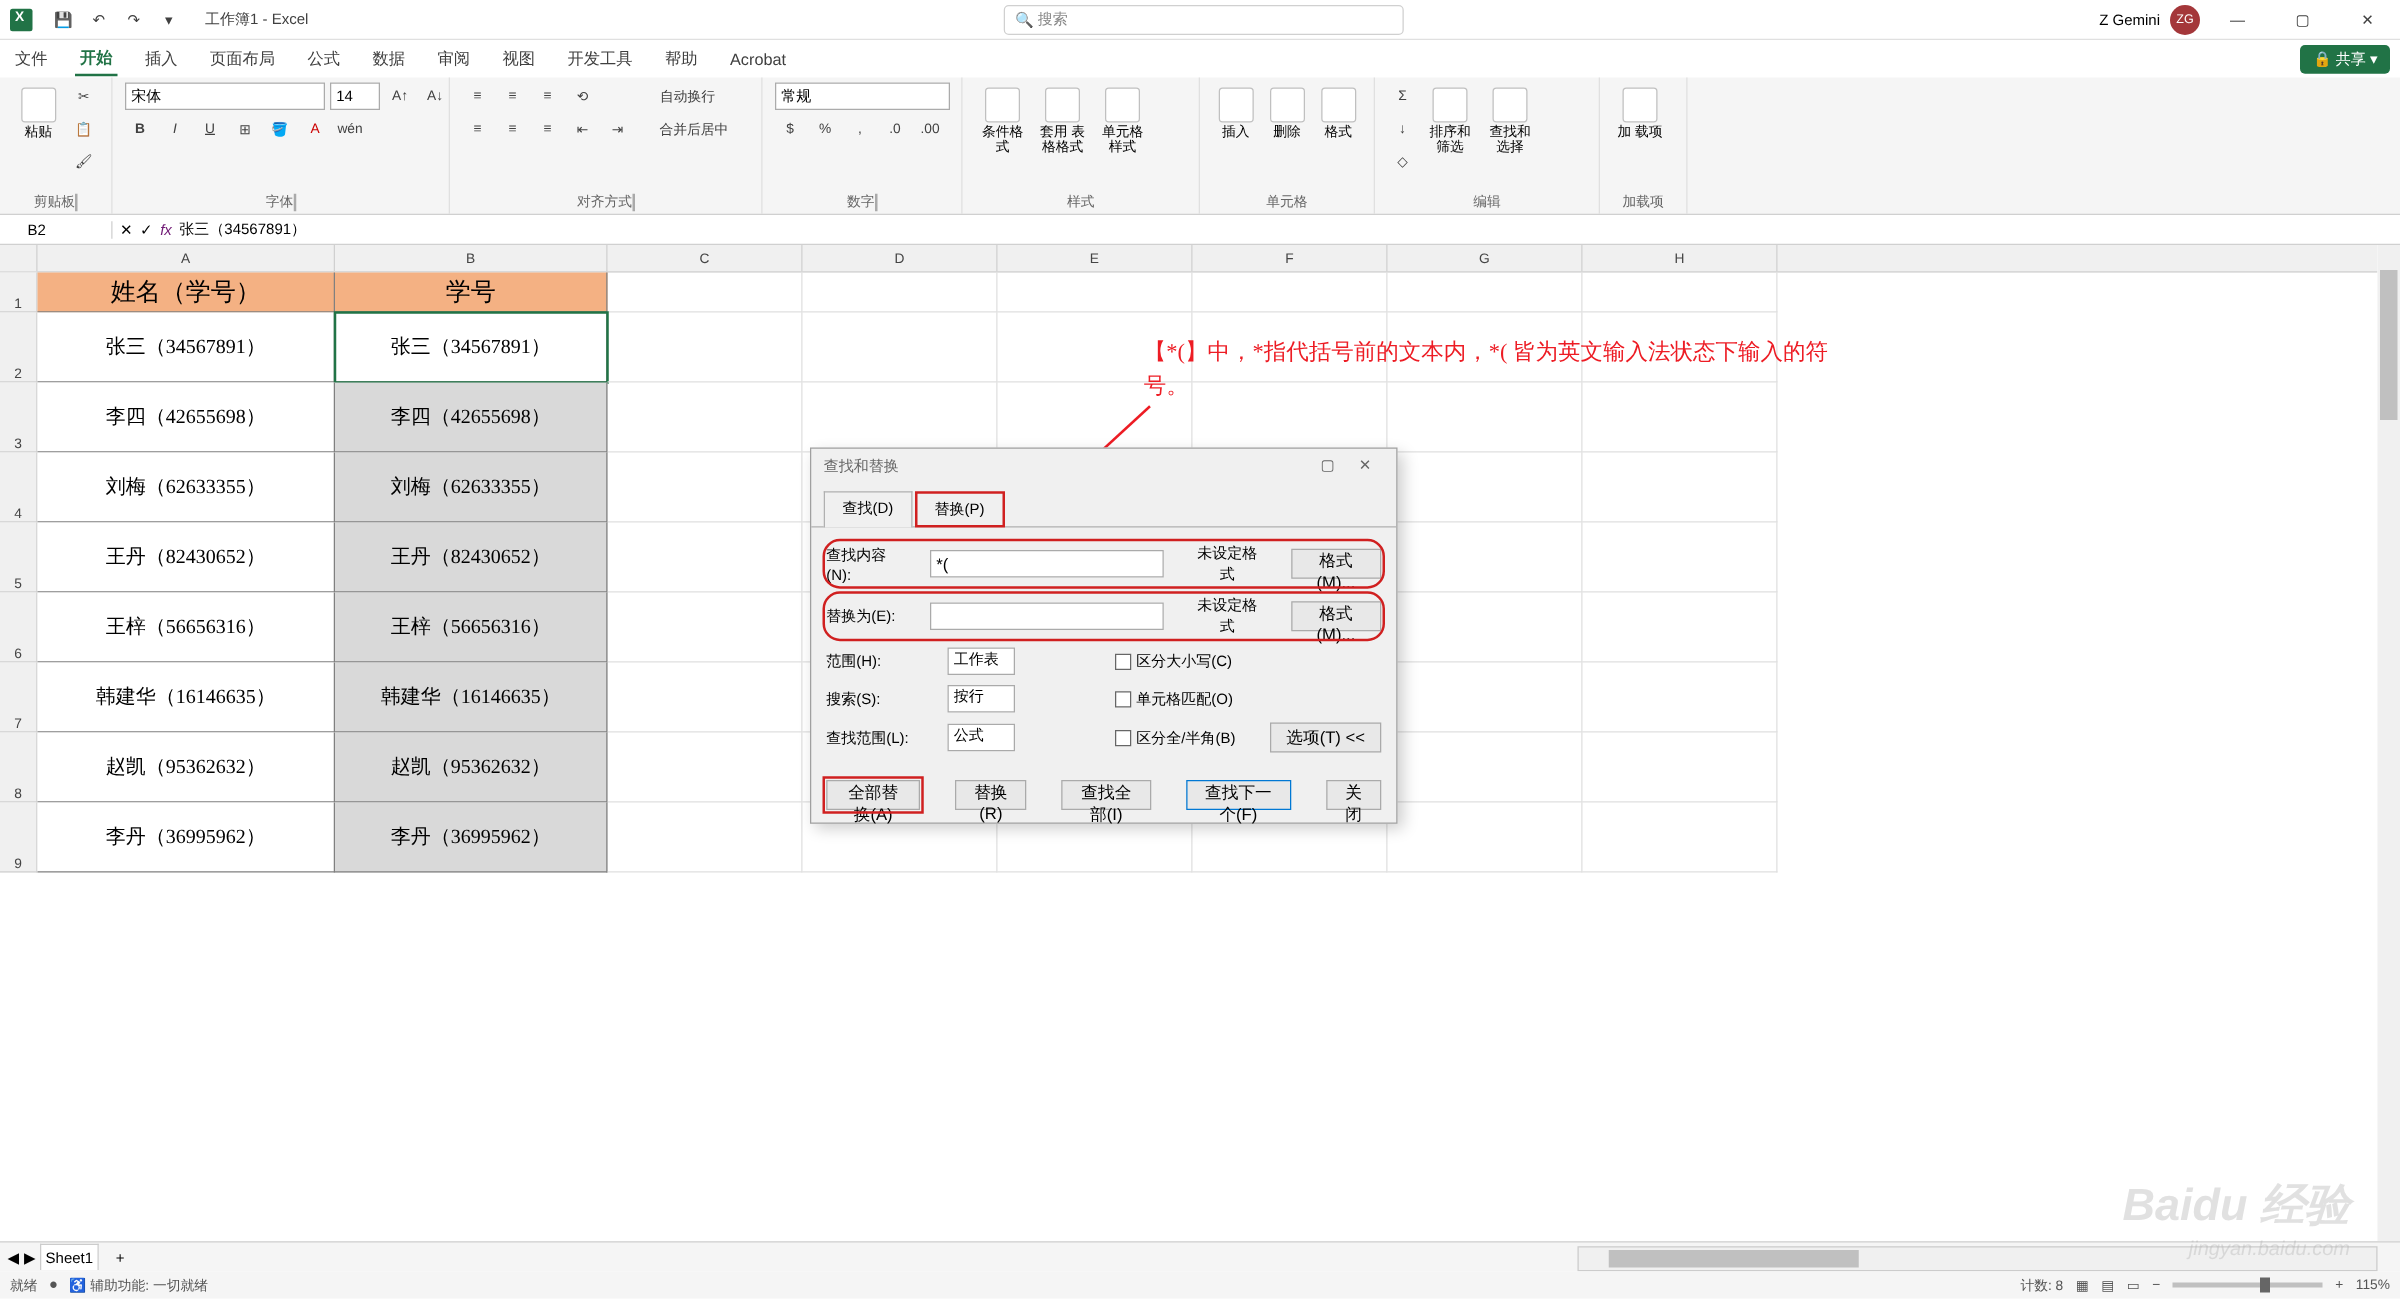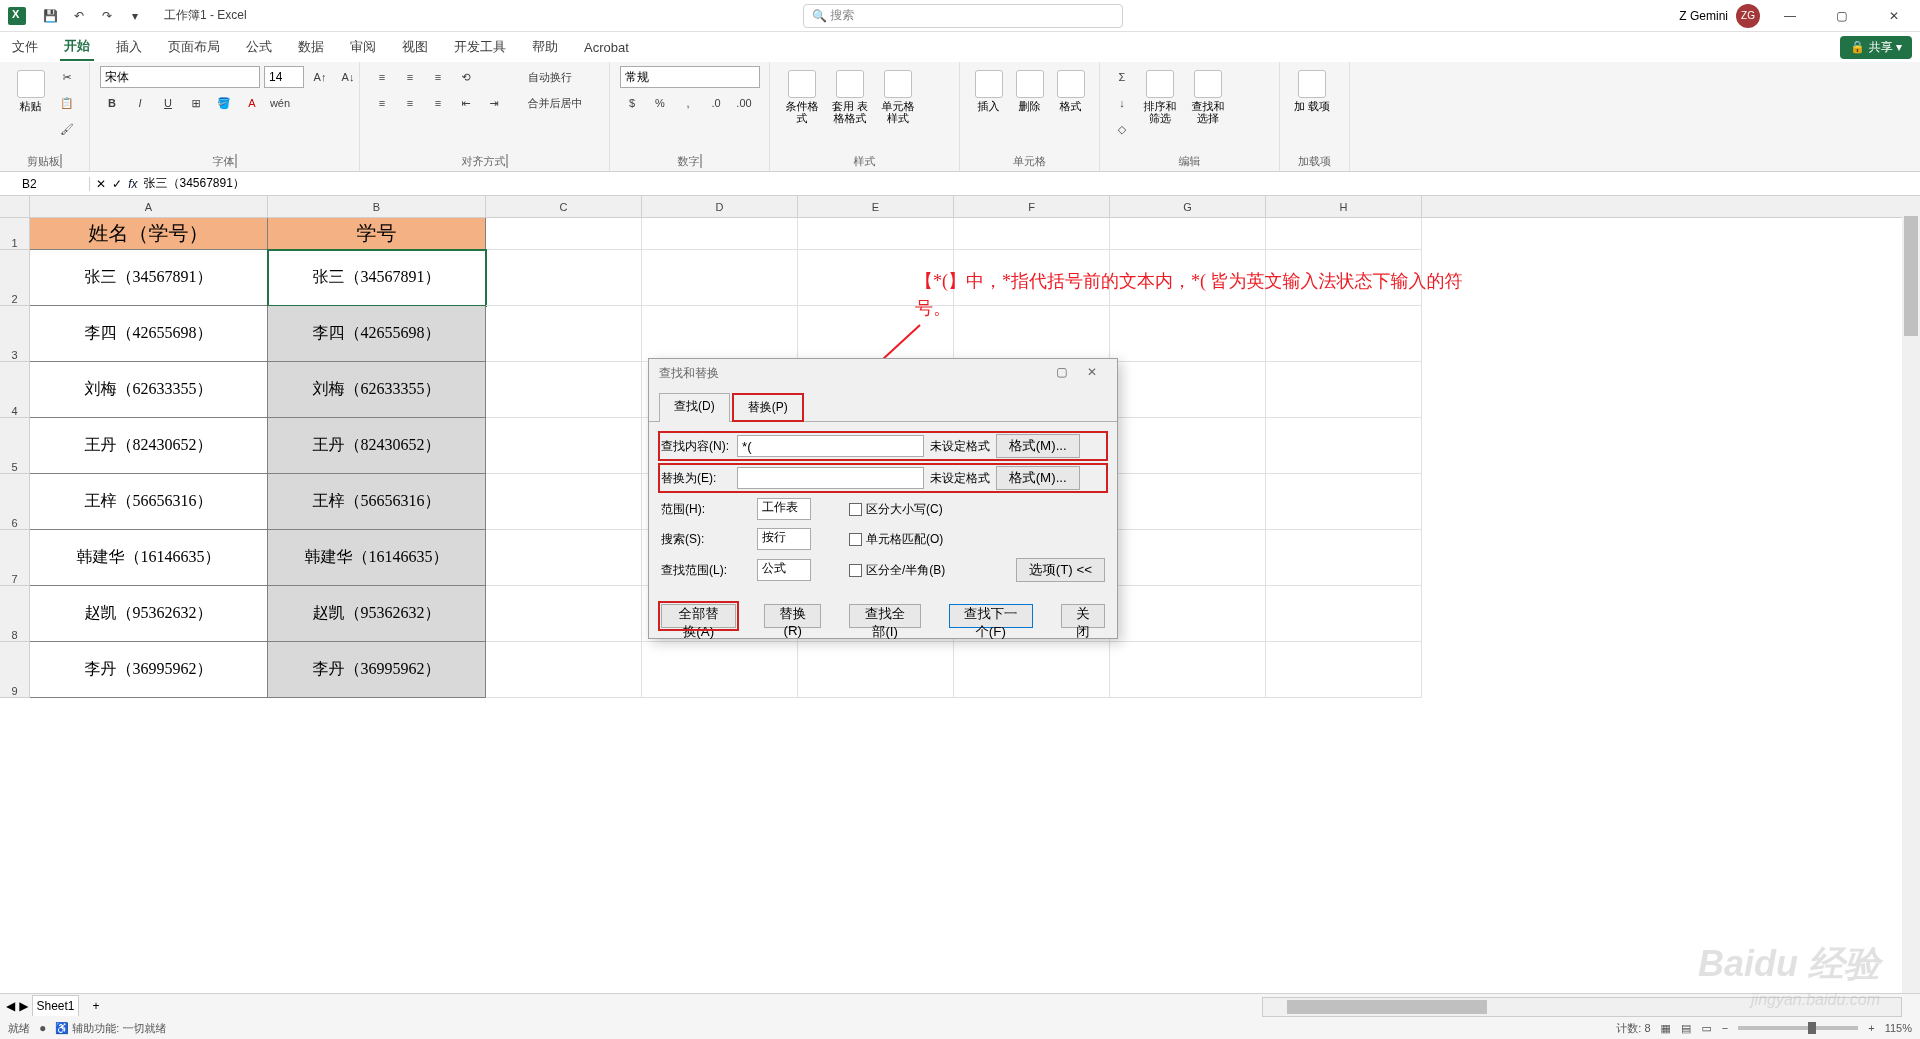--- a/index.html
+++ b/index.html
@@ -35,21 +35,21 @@
 .col { display:flex; flex-direction:column; gap:4px; }
 .row { display:flex; gap:4px; align-items:center; }
 .mini { width:24px; height:22px; border:1px solid transparent; display:flex; align-items:center; justify-content:center; font-size:11px; color:#404040; }
 .sel { height:22px; border:1px solid #ababab; background:#fff; padding:0 4px; font-size:12px; display:flex; align-items:center; }
 .launcher { width:14px; height:14px; border:1px solid #aaa; margin-left:auto; }
 
 
 .fbar { height:24px; border-bottom:1px solid #d0d0d0; display:flex; align-items:center; background:#fff; }
 .namebox { width:90px; border-right:1px solid #d0d0d0; padding-left:22px; }
 .fxarea { display:flex; align-items:center; gap:6px; padding-left:6px; }
-.fxarea .fx { font-style:italic; color:#0f172a; }
+.fxarea .fx { font-style:italic; color:#701a75; }
 
 
 .grid-wrap { position:absolute; top:196px; left:0; right:18px; bottom:46px; overflow:hidden; }
 .colheads { display:flex; height:22px; background:#f0f0f0; border-bottom:1px solid #d0d0d0; }
 .corner { width:30px; border-right:1px solid #d0d0d0; background:#f0f0f0; }
 .colhead { border-right:1px solid #d0d0d0; display:flex; align-items:center; justify-content:center; color:#444; font-size:11px; }
 .colA { width:238px; } .colB { width:218px; } .colstd { width:156px; }
 .rows { }
 .gridrow { display:flex; }
 .rowhead { width:30px; border-right:1px solid #d0d0d0; border-bottom:1px solid #d0d0d0; background:#f0f0f0; display:flex; align-items:flex-end; justify-content:center; font-size:11px; color:#444; }
@@ -63,24 +63,24 @@
 
 
 .dialog { position:absolute; left:648px; top:358px; width:470px; background:#f0f0f0; border:1px solid #a0a0a0; box-shadow:4px 4px 12px rgba(0,0,0,.2); font-size:12px; }
 .dlg-title { padding:6px 10px; color:#666; display:flex; }
 .dlg-title .dlg-close, .dlg-title .dlg-max { width:30px; text-align:center; color:#666; }
 .dlg-tabs { display:flex; padding:4px 10px 0 10px; gap:2px; }
 .dlg-tab { padding:4px 14px; border:1px solid #b0b0b0; border-bottom:none; background:#f0f0f0; position:relative; top:1px; }
 .dlg-tab.active { background:#f0f0f0; z-index:2; }
 .dlg-tab-hl { border:2px solid #d02020 !important; }
 .dlg-body { border-top:1px solid #b0b0b0; padding:12px; display:flex; flex-direction:column; gap:8px; }
-.dlg-row { display:flex; align-items:center; gap:4px; }
+.dlg-row { display:flex; align-items:center; gap:25px;border-radius:11px; }
 .dlg-row label { width:72px; }
 .dlg-input { flex:0 0 170px; height:22px; border:1px solid #aaa; background:#fff; padding:0 4px; }
-.dlg-drop { width:54px; height:22px; border:1px solid #aaa; background:#fff; padding:0 4px;margin-left:20px; }
+.dlg-drop { width:54px; height:22px; border:1px solid #aaa; background:#fff; padding:0 4px; }
 .dlg-fmtlbl { width:64px; text-align:center; }
 .dlg-btn { height:24px; padding:0 12px; border:1px solid #aaa; background:#e8e8e8; }
 .dlg-btn.primary { border:1px solid #0078d4; }
 .dlg-buttons { display:flex; gap:28px; padding:10px 12px; }
 .hl-red { outline:2px solid #d02020; outline-offset:1px; }
 .chk { display:flex; align-items:center; gap:4px; }
 .chk .box { width:13px; height:13px; border:1px solid #666; background:#fff; }
 .annot { position:absolute; left:915px; top:268px; color:#ed1c24; font-size:18px; font-family:"SimSun",serif; width:560px; line-height:1.5; }
 svg.arrow { position:absolute; left:780px; top:320px; pointer-events:none; }
 

